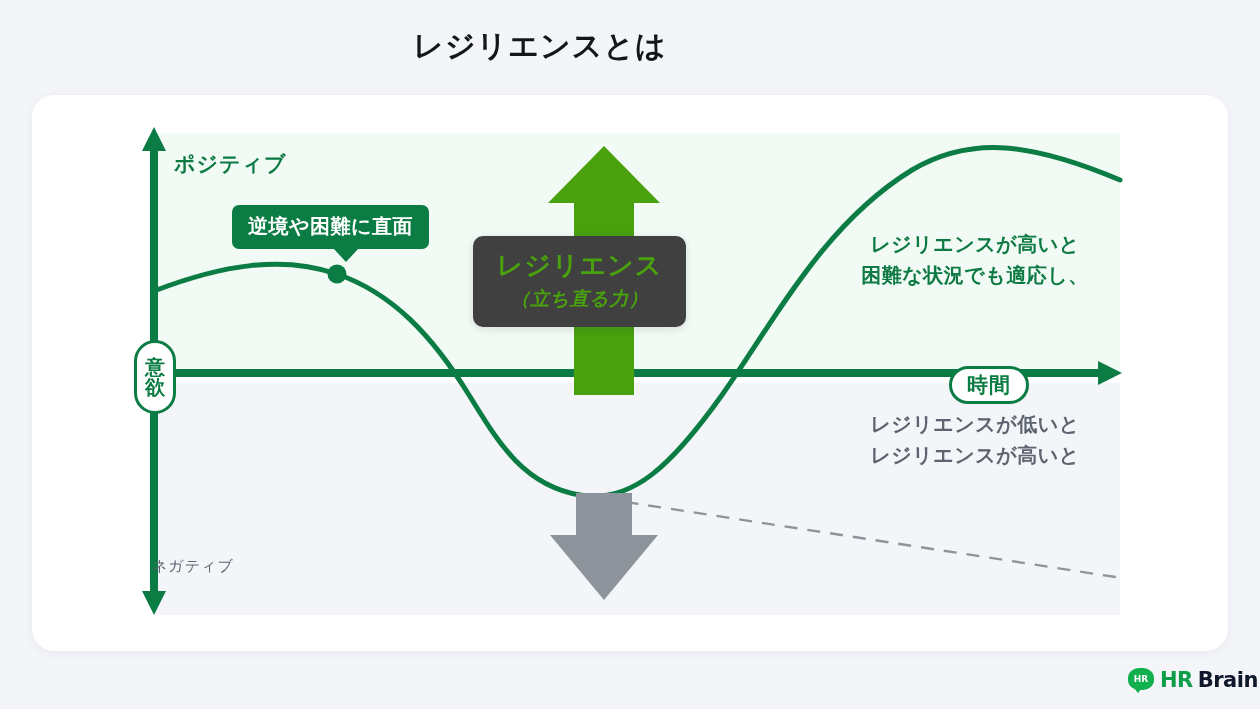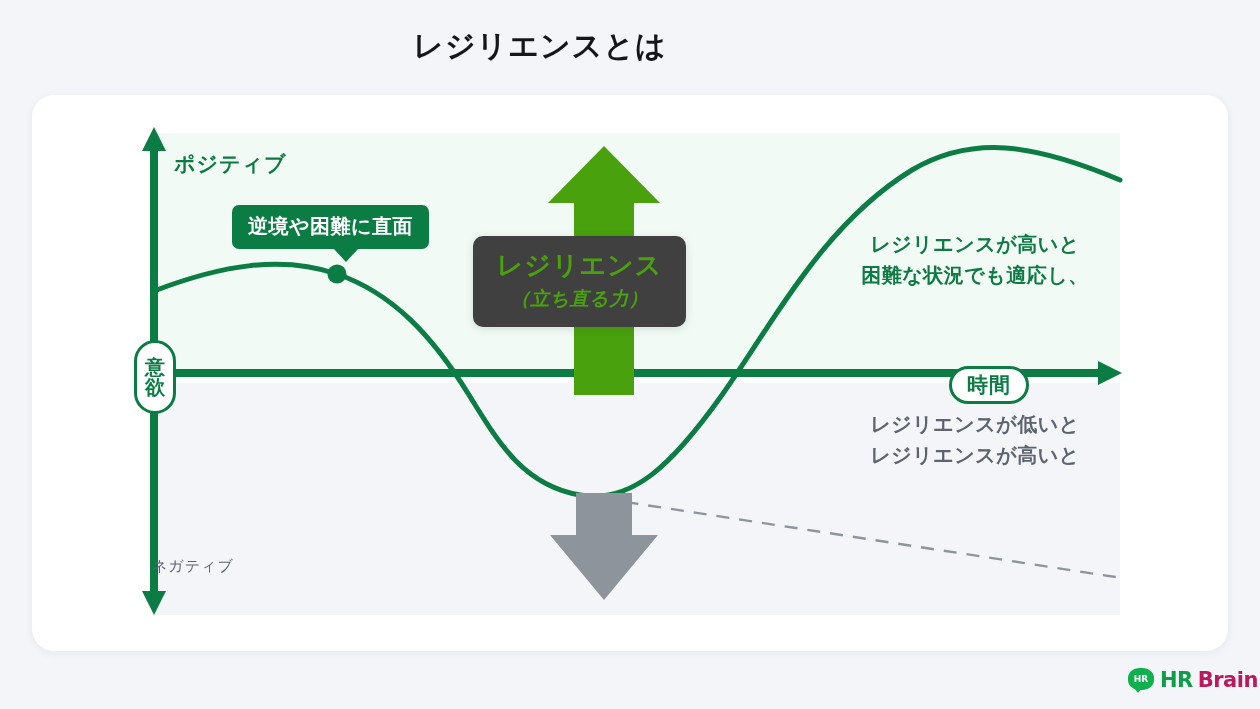--- a/index.html
+++ b/index.html
@@ -215,21 +215,21 @@
   }
   #brand-logo .word-hr {
     font-size: 21px;
     font-weight: bold;
     color: #0e9e4a;
     letter-spacing: -0.5px;
   }
   #brand-logo .word-brain {
     font-size: 21px;
     font-weight: bold;
-    color: #be185d;
+    color: #0f172a;
     letter-spacing: -0.5px;
     margin-left: -1px;
   }
 </style>
 </head>
 <body>
 
 <div id="page-title">レジリエンスとは</div>
 
 <div id="panel"></div>

